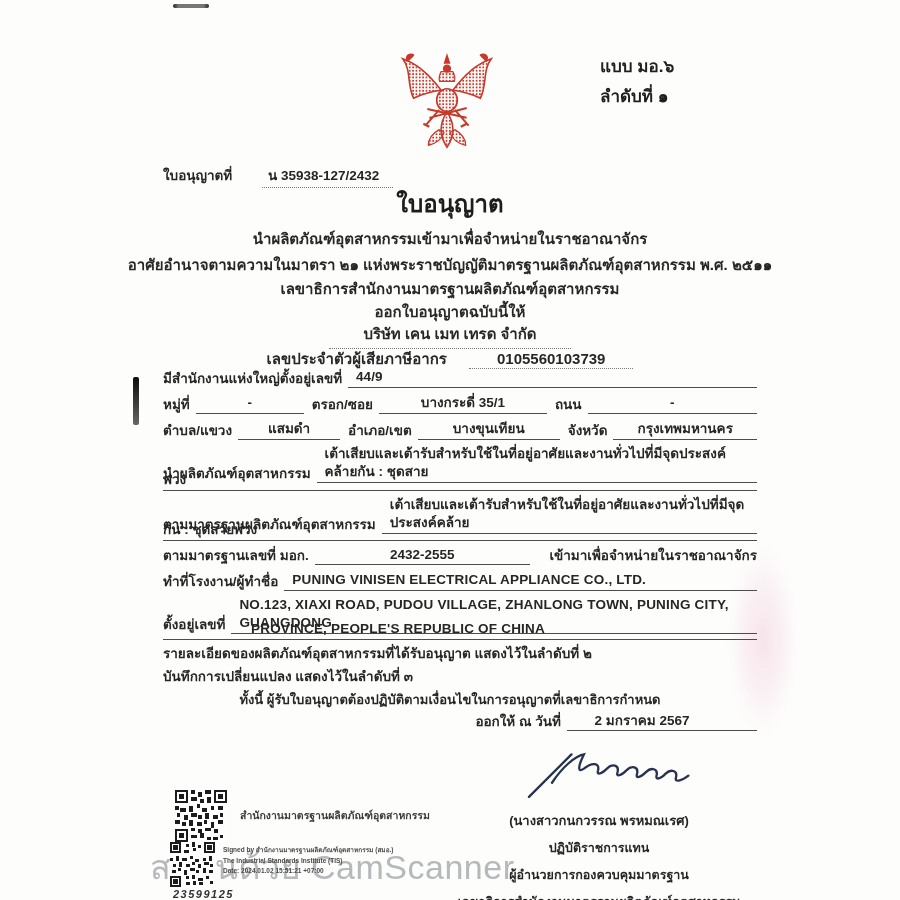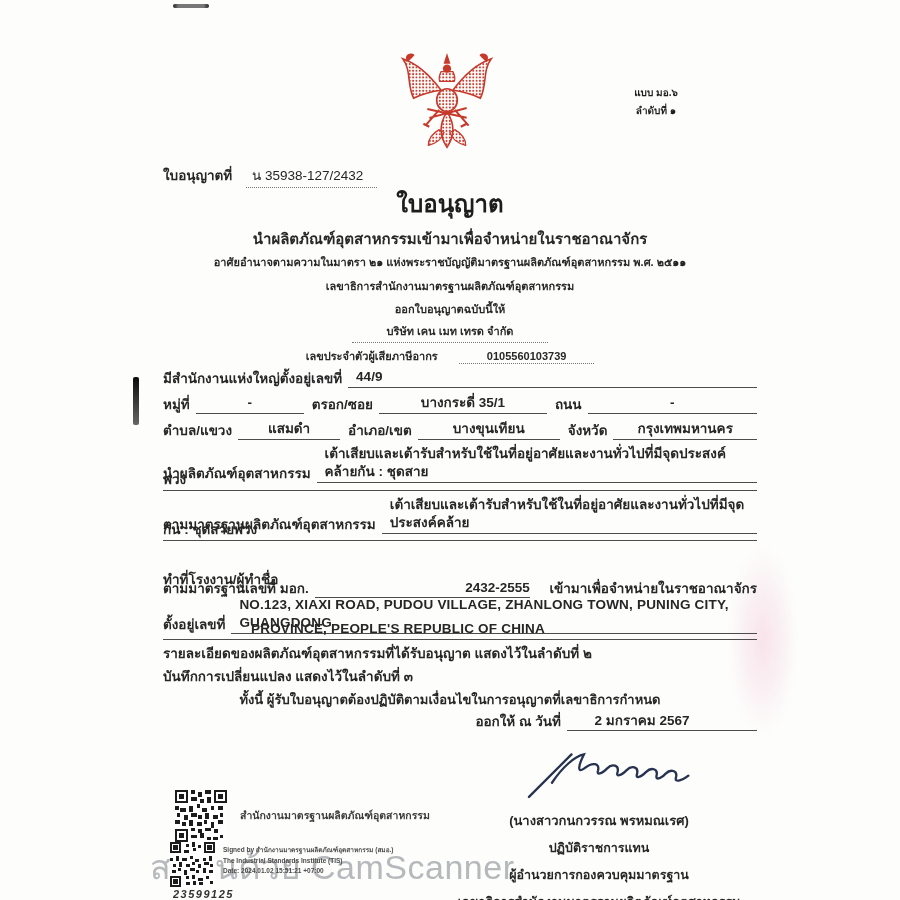--- a/index.html
+++ b/index.html
@@ -8,26 +8,26 @@
     background:#fdfdfc;
     font-family:"Liberation Sans","DejaVu Sans",sans-serif;
     color:#262626;
   }
   .abs{position:absolute;}
   
   .artifact-top{left:173px;top:4px;width:36px;height:4px;background:linear-gradient(90deg,#222,#777 15%,#777 85%,#222);border-radius:2px;}
   .artifact-left{left:133px;top:377px;width:6px;height:48px;background:linear-gradient(#0c0c0c,#666);border-radius:2px;}
   .smudge{left:728px;top:545px;width:70px;height:190px;background:radial-gradient(closest-side,rgba(243,205,220,.55),rgba(243,205,220,0));filter:blur(2px);}
   
-  .form-code{left:600px;top:52px;width:112px;text-align:center;font-size:10px;font-weight:700;line-height:1.75;color:#1f1f1f;margin-top:32px;}
+  .form-code{left:600px;top:52px;width:112px;text-align:left;font-size:17px;font-weight:700;line-height:1.75;color:#1f1f1f;}
   .garuda{left:388px;top:48px;width:118px;height:120px;}
   .licno-row{left:163px;top:164px;font-size:13.5px;font-weight:700;}
-  .licno-val{display:inline-block;margin-left:10px;padding:0 14px 1px 6px;border-bottom:1.5px dotted #777;font-weight:400;}
+  .licno-val{display:inline-block;margin-left:26px;padding:0 14px 1px 6px;border-bottom:1.5px dotted #777;font-weight:700;}
   .doc-title{left:0;top:184px;width:900px;text-align:center;font-size:24px;font-weight:700;color:#1d1d1d;}
-  .cline{left:0;width:900px;text-align:center;font-size:11px;font-weight:600;color:#272727;}
+  .cline{left:0;width:900px;text-align:center;font-size:15px;font-weight:600;color:#272727;}
   .sub{top:227px;font-size:15px;font-weight:700;}
   .p1{top:253px;}
   .p2{top:277px;}
   .p3{top:300px;}
   .company{top:322px;}
   .company .cu{display:inline-block;padding:0 34px 2px 34px;border-bottom:1.5px dotted #777;font-weight:700;}
   .taxrow{top:347px;}
   .taxrow .tv{display:inline-block;margin-left:18px;padding:0 28px 1px 28px;border-bottom:1.5px dotted #777;}
   
   .frow{left:163px;width:594px;display:flex;align-items:flex-end;font-size:13.5px;font-weight:600;line-height:1.35;}
@@ -38,21 +38,21 @@
   .w110{flex:0 0 108px;} .w170{flex:0 0 168px;} .w105{flex:0 0 102px;} .w140{flex:0 0 142px;}
   .plain{border:none;}
   .r-head{top:368px;} .r-addr1{top:394px;} .r-addr2{top:420px;}
   .r-imp1{top:445px;} .r-imp2{top:471px;} .r-std1{top:496px;} .r-std2{top:521px;}
   .r-stdno{top:546px;} .r-fact{top:571px;} .r-faddr1{top:596px;} .r-faddr2{top:620px;}
   .r-note1{top:645px;} .r-note2{top:668px;}
   .r-cond{left:0;top:689px;width:900px;text-align:center;font-size:13px;font-weight:700;}
   .r-issued{top:712px;justify-content:flex-end;}
   .r-issued .dval{flex:0 0 150px;text-align:center;}
   .r-issued .tailu{flex:0 0 40px;}
-  .stdno-val{flex:0 0 215px;text-align:right;margin-top:33px;}
+  .stdno-val{flex:0 0 215px;text-align:center;}
   .purpose{flex:1 1 auto;text-align:right;padding-left:10px;white-space:nowrap;}
   .indent85{padding-left:88px;text-align:left;}
   .eng{font-weight:600;letter-spacing:.2px;}
   
   .sigblock{left:418px;top:742px;width:362px;text-align:center;}
   .sigimg{width:210px;height:62px;margin-left:30px;}
   .signame{font-size:13px;font-weight:600;margin-top:2px;}
   .sigline{font-size:12.5px;font-weight:600;margin-top:7px;}
   
   .qr1{left:175px;top:790px;width:52px;height:52px;z-index:6;}
@@ -155,20 +155,21 @@
 <div class="abs frow r-std2">
   <span class="u fill fl" style="padding-left:0;">กัน : ชุดสายพ่วง</span>
 </div>
 <div class="abs frow r-stdno">
   <span class="lbl">ตามมาตรฐานเลขที่ มอก.</span>
   <span class="u stdno-val">2432-2555</span>
   <span class="purpose">เข้ามาเพื่อจำหน่ายในราชอาณาจักร</span>
 </div>
 <div class="abs frow r-fact">
   <span class="lbl">ทำที่โรงงาน/ผู้ทำชื่อ</span>
+  <span class="u fill fl eng">PUNING VINISEN ELECTRICAL APPLIANCE CO., LTD.</span>
 </div>
 <div class="abs frow r-faddr1">
   <span class="lbl">ตั้งอยู่เลขที่</span>
   <span class="u fill fl eng">NO.123, XIAXI ROAD, PUDOU VILLAGE, ZHANLONG TOWN, PUNING CITY, GUANGDONG</span>
 </div>
 <div class="abs frow r-faddr2">
   <span class="u fill indent85 eng">PROVINCE,  PEOPLE'S REPUBLIC OF CHINA</span>
 </div>
 
 <div class="abs frow r-note1">

